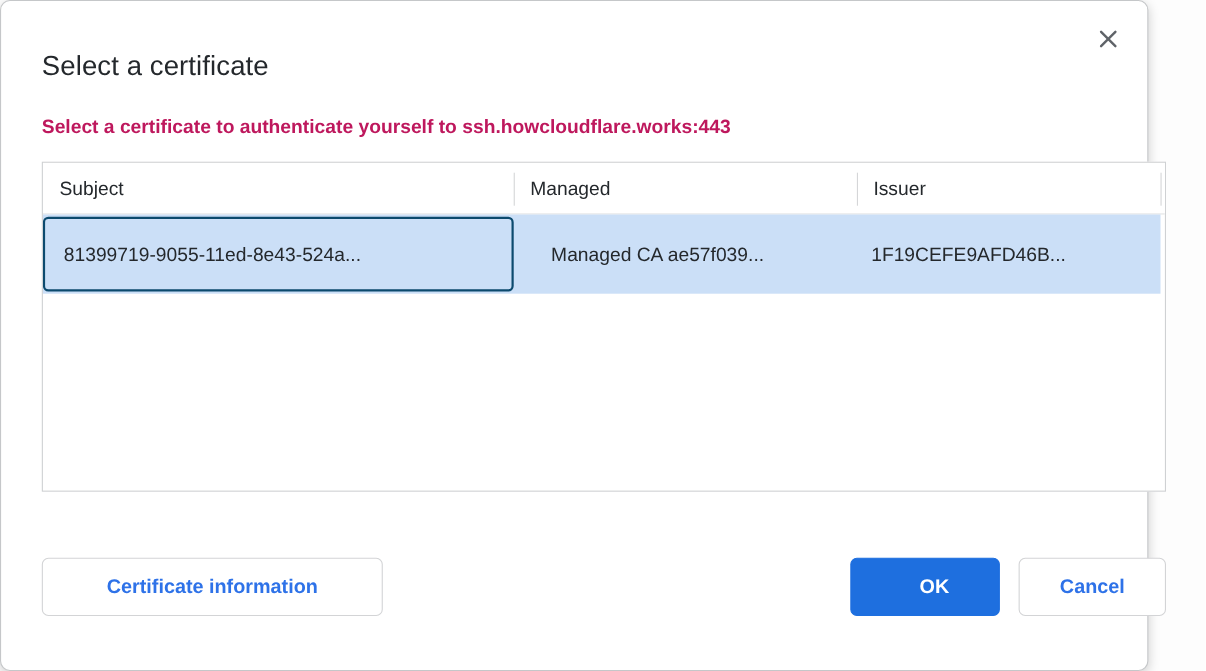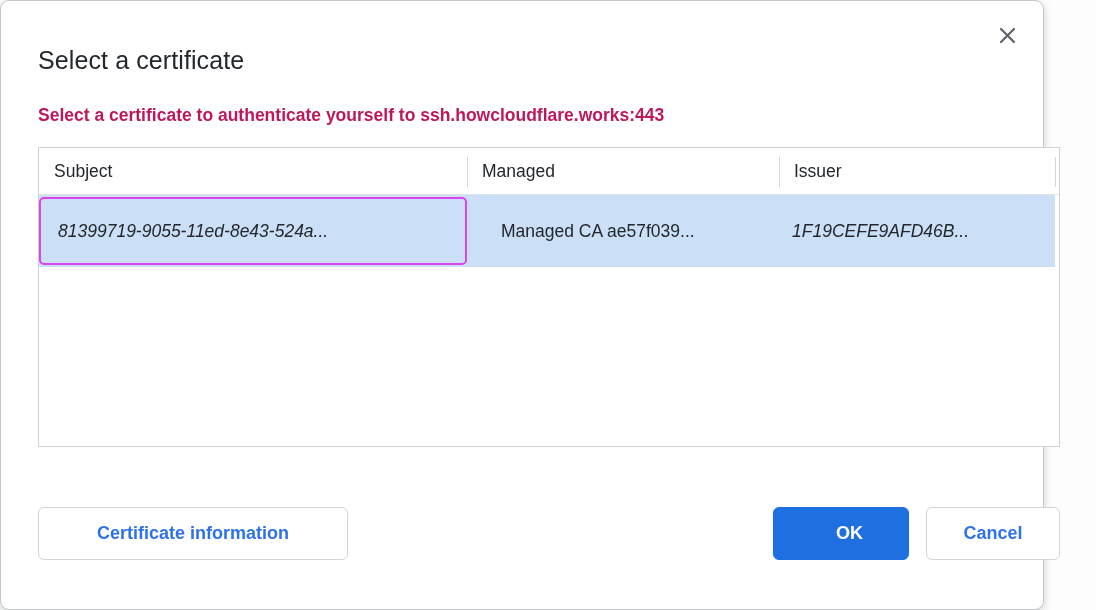--- a/index.html
+++ b/index.html
@@ -91,29 +91,28 @@
     height: 100%;
     display: flex; align-items: center;
     padding-left: 15px;
     font-size: 17.5px;
     color: #24282c;
     white-space: nowrap;
     overflow: hidden;
   }
   .td-subject {
     width: 428px;
-    border: 2px solid #d946ef;
+    border: 2px solid #0c4a6e;
     border-radius: 5px;
     height: 68px;
     margin-top: 2px;
     padding-left: 17px;
-    font-style: italic;
   }
   .td-issuer { width: 312px; padding-left: 34px; }
-  .td-serial { width: 276px; padding-left: 13px; font-style: italic; }
+  .td-serial { width: 276px; padding-left: 13px; }
   .btn {
     position: absolute;
     top: 506px;
     height: 53px;
     border-radius: 6px;
     font-family: "Liberation Sans", "DejaVu Sans", sans-serif;
     font-size: 18px;
     font-weight: 600;
     cursor: pointer;
     display: flex; align-items: center; justify-content: center;

